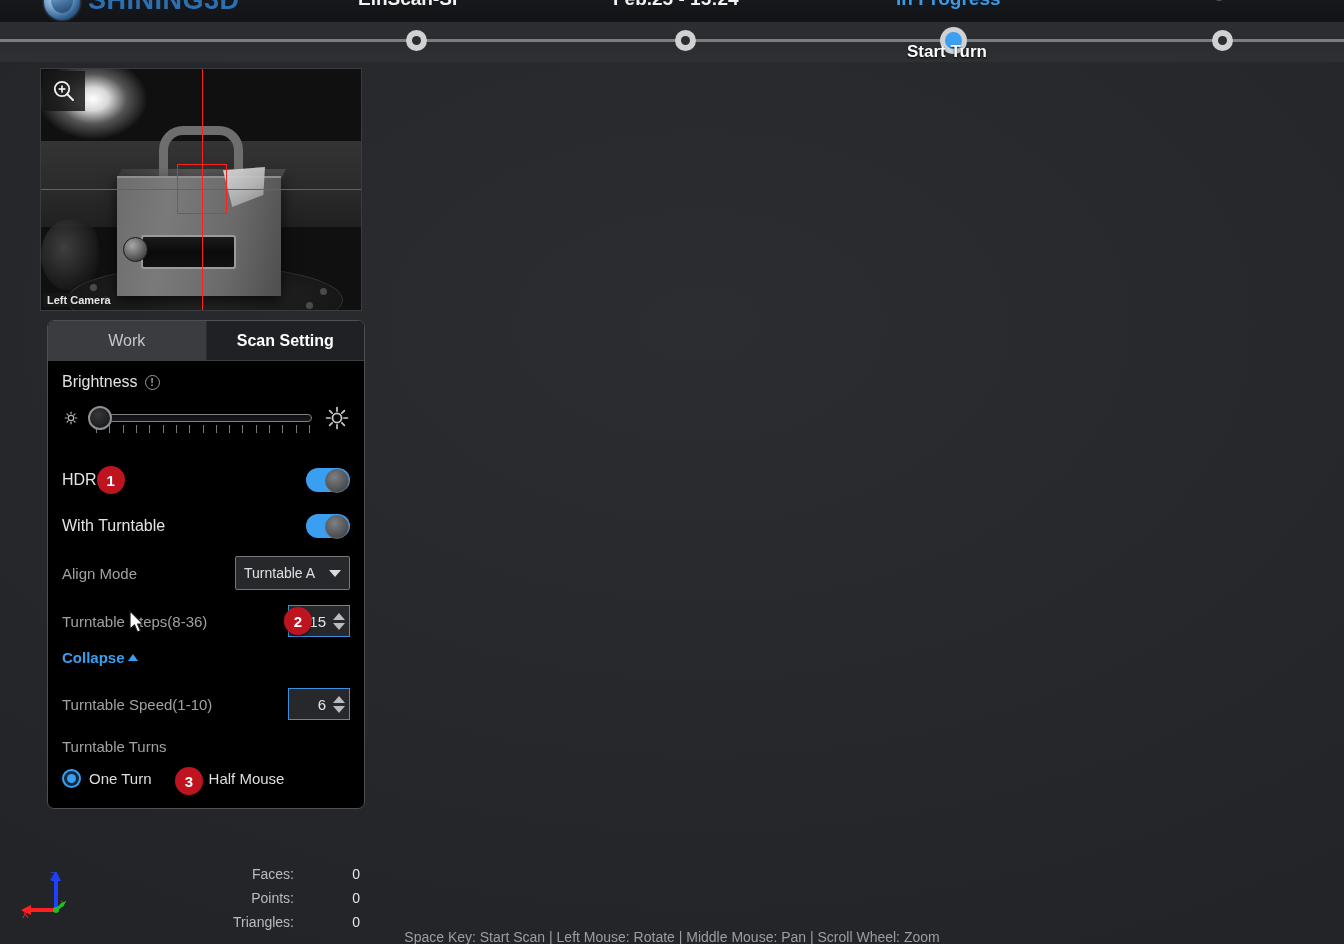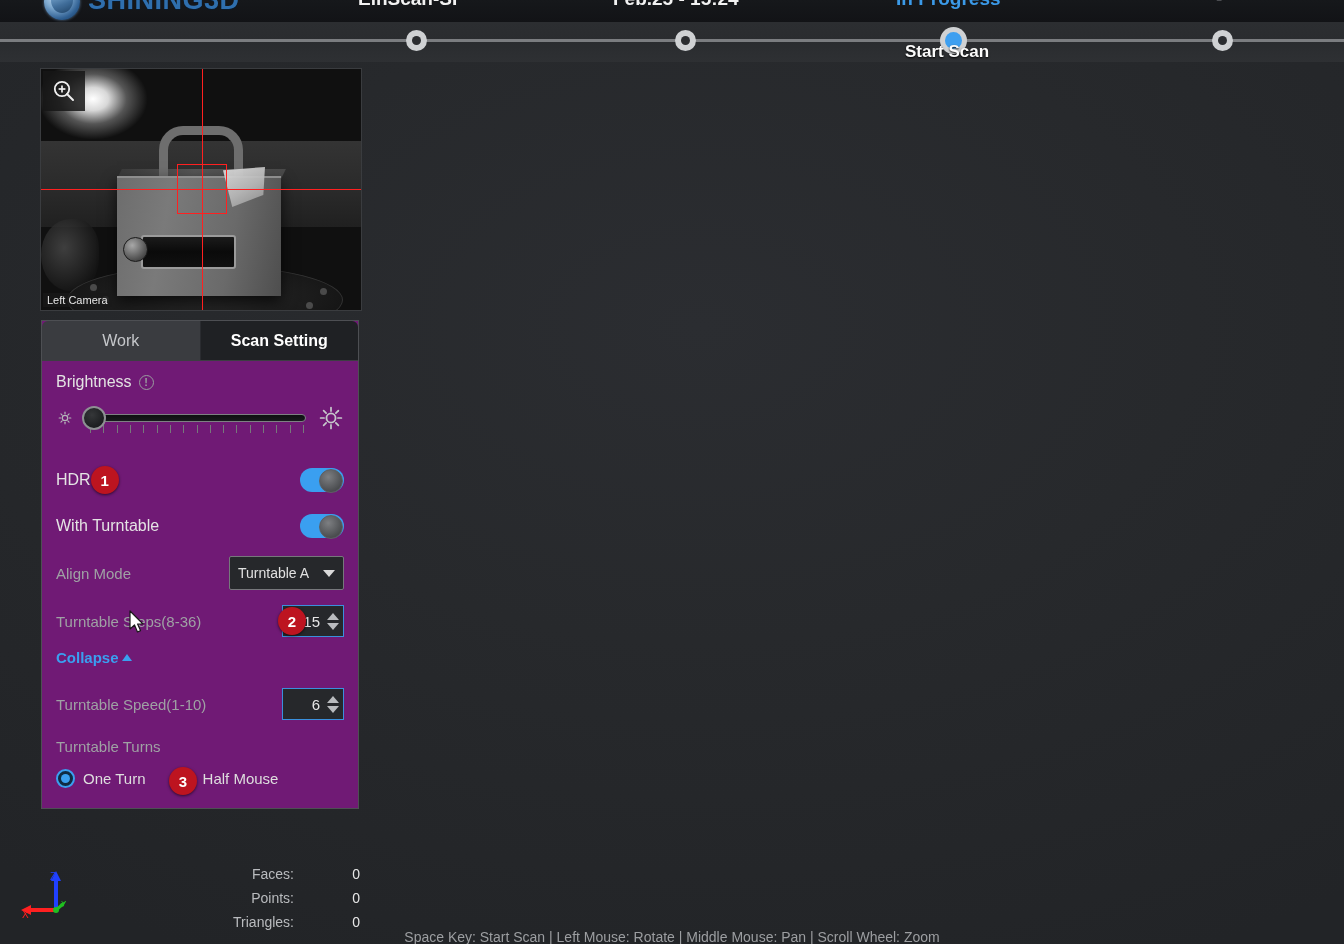--- a/index.html
+++ b/index.html
@@ -264,30 +264,31 @@
     cursor: pointer;
   }
   #cam-zoom-btn svg { position: absolute; left: 9px; top: 8px; }
   #cam-label {
     position: absolute;
     left: 2px; bottom: 3px;
     padding: 1px 4px;
     font-size: 11px;
     color: #e6e6e6;
     background: rgba(25,25,25,.72);
+    font-weight: bold;
   }
 
   
   #settings-panel {
     position: absolute;
-    left: 41px; top: 320px;
+    left: 47px; top: 320px;
     width: 318px;
-    background: #701a75;
+    background: #000000;
     border: 1px solid #4d4f53;
-    border-radius: 0;
+    border-radius: 7px;
     overflow: visible;
   }
   #tab-strip {
     position: relative;
     height: 40px;
     display: flex;
     border-bottom: 1px solid #3c3e42;
   }
   .tab {
     flex: 1;
@@ -607,21 +608,21 @@
   <div id="hdr-dash">-</div>
 </div>
 
 <div id="timeline">
   <div id="timeline-track"></div>
   <div class="step-dot" id="dot-0"></div>
   <div class="step-dot" id="dot-1"></div>
   <div class="step-dot active" id="dot-2"></div>
   <div class="step-dot" id="dot-3"></div>
 </div>
-<div id="step-label">Start Scan</div>
+<div id="step-label">Start Turn</div>
 
 <div id="viewport"></div>
 
 <div id="camera-preview">
   <div id="cam-scene">
     <div id="cam-backwall"></div>
     <div id="cam-blob-left"></div>
     <div id="cam-turntable">
       <div class="cam-marker" style="left:34px;top:30px"></div>
       <div class="cam-marker" style="left:58px;top:44px"></div>

